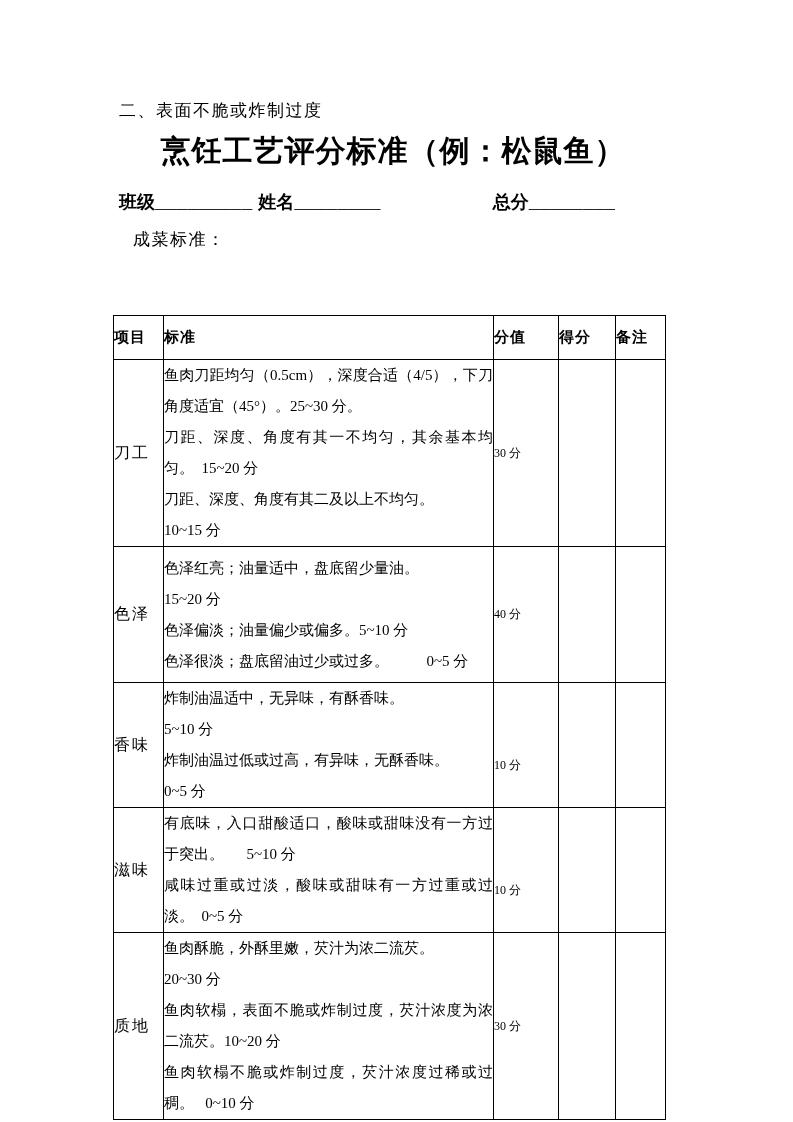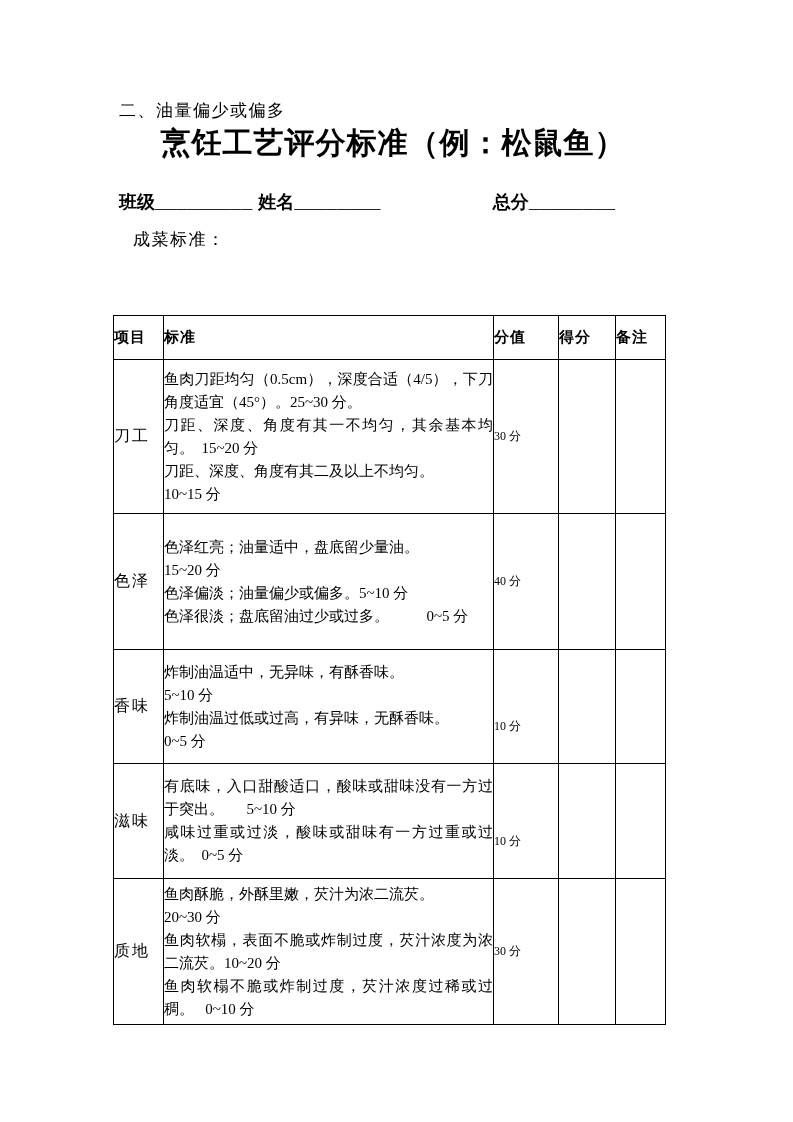--- a/index.html
+++ b/index.html
@@ -11,21 +11,21 @@
     color:#000;
     font-family:"Liberation Serif","DejaVu Serif",serif;
     overflow:hidden;
   }
   .section-heading {
     position:absolute; left:119px; top:99px;
     font-family:"Liberation Sans","DejaVu Sans",sans-serif;
     font-size:17px; letter-spacing:1.5px;
   }
   .doc-title {
-    position:absolute; left:113px; top:123px; width:560px;
+    position:absolute; left:113px; top:131px; width:560px;
     margin:0; text-align:center;
     font-family:"Liberation Sans","DejaVu Sans",sans-serif;
     font-size:30px; font-weight:bold; letter-spacing:1px;
   }
   .fields-line {
     position:absolute; left:119px; top:190px; width:640px;
     font-family:Liberation Mono, monospace;
     font-size:18px; font-weight:bold; white-space:nowrap;
   }
   .fields-line .blank { font-weight:bold; letter-spacing:0; }
@@ -56,21 +56,21 @@
   .score-table th {
     height:43px; font-weight:bold; font-size:15px;
     text-align:left; vertical-align:middle; letter-spacing:1px;
   }
   .item-cell {
     text-align:left; vertical-align:middle;
     font-size:16px; letter-spacing:2px;
   }
   .criteria-cell {
     vertical-align:middle;
-    font-size:15px; line-height:23px;
+    font-size:15px; line-height:31px;
     padding:4px 6px 4px 9px;
     text-align:justify;
     white-space:pre-wrap;
     word-break:break-all;
   }
   .score-cell {
     vertical-align:middle; font-size:12px;
     padding-left:8px;
   }
   tr.score-down .score-inner { transform:translateY(20px); }
@@ -78,21 +78,21 @@
   tr.r1 { height:136px; }
   tr.r2 { height:114px; }
   tr.r3 { height:115px; }
   tr.r4 { height:146px; }
 </style>
 </head>
 <body>
 
 <div class="page">
 
-  <div class="section-heading">二、油量偏少或偏多</div>
+  <div class="section-heading">二、表面不脆或炸制过度</div>
 
   <h1 class="doc-title">烹饪工艺评分标准（例：松鼠鱼）</h1>
 
   <div class="fields-line">
     <span><span>班级</span><span class="blank">_________</span></span><span class="field-name"><span>姓名</span><span class="blank">________</span></span><span class="field-total"><span>总分</span><span class="blank">________</span></span>
   </div>
 
   <div class="dish-label">成菜标准：</div>
 
 

